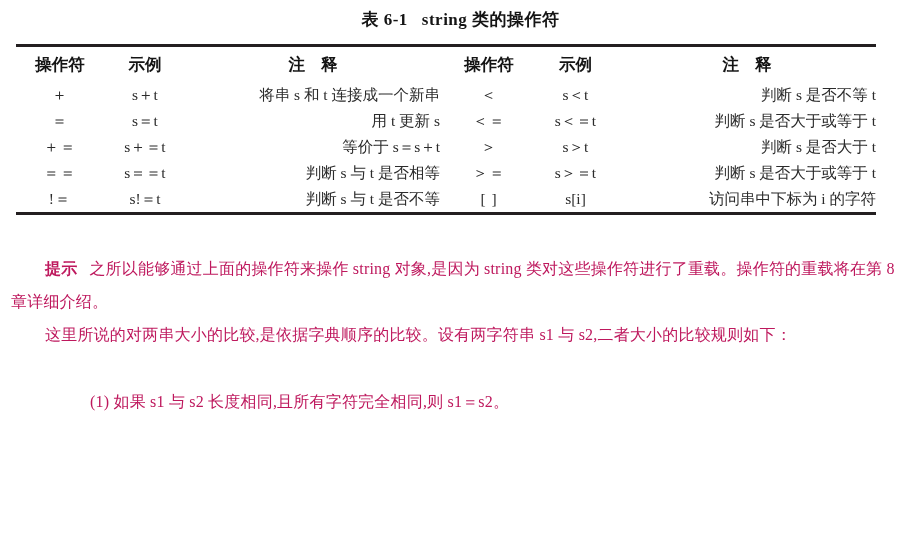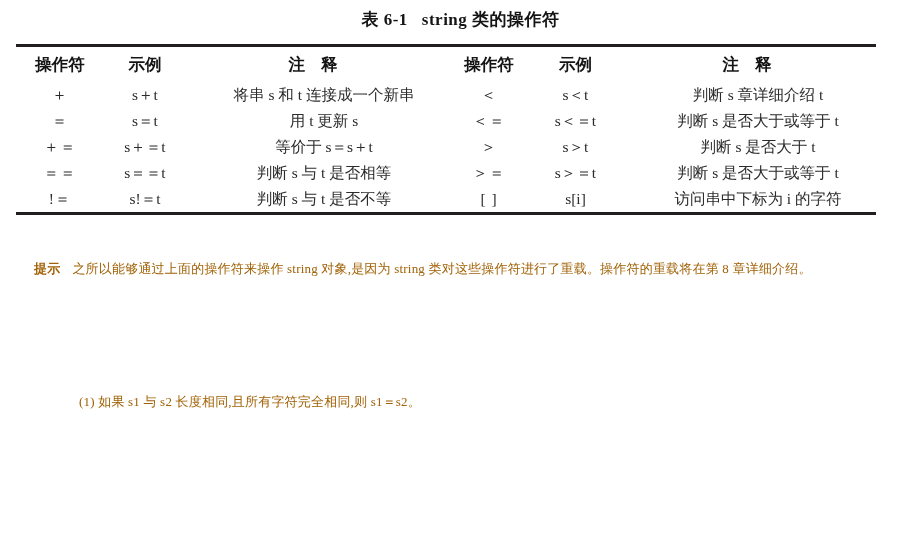--- a/index.html
+++ b/index.html
@@ -70,34 +70,35 @@
   }
   .hdr-row th .sp { display: inline-block; width: 16px; }
 
   .body-row td {
     height: 26px;
     font-size: 15.5px;
     color: #2b2b2b;
   }
   .c-op   { text-align: center; font-family: "Liberation Serif", serif; letter-spacing: 1px;}
   .c-ex   { text-align: center; font-family: "Liberation Serif", serif; }
-  .c-note { text-align: center; padding-left: 22px !important; }
+  .c-note { text-align: right; padding-left: 22px !important; }
 
   
   .v-r  { border-right: 1.2px solid #555; }
   
   .mid-gap { width: 5px; border-left: 1.4px solid #4a4a4a; border-right: 1.4px solid #4a4a4a; background:#fff; }
 
   
   .para {
     position: absolute;
-    font-size: 13px;
+    font-size: 16px;
     line-height: 33px;
-    color: #a16207;
+    color: #be185d;
     letter-spacing: 0.2px;
+    margin-left: 11px;
   }
   .para .ind { display: inline-block; width: 34px; }
   .para b { font-weight: bold; }
   .para .gap { display: inline-block; width: 12px; }
 
   .p-tip   { left: 0px;  top: 252px; width: 900px; }
   .p-intro { left: 0px;  top: 318px; width: 900px; }
   .p-r1    { left: 0px;  top: 385px; width: 900px; padding-left: 45px; }
   .p-r2    { left: 0px;  top: 418px; width: 900px; }
   .p-r3    { left: 0px;  top: 485px; width: 900px; }
@@ -145,21 +146,21 @@
         </tr>
       </thead>
       <tbody>
         <tr class="body-row">
           <td class="c-op v-r">＋</td>
           <td class="c-ex v-r">s＋t</td>
           <td class="c-note">将串 s 和 t 连接成一个新串</td>
           <td class="mid-gap"></td>
           <td class="c-op v-r">＜</td>
           <td class="c-ex v-r">s＜t</td>
-          <td class="c-note">判断 s 章详细介绍 t</td>
+          <td class="c-note">判断 s 是否不等 t</td>
         </tr>
         <tr class="body-row">
           <td class="c-op v-r">＝</td>
           <td class="c-ex v-r">s＝t</td>
           <td class="c-note">用 t 更新 s</td>
           <td class="mid-gap"></td>
           <td class="c-op v-r">＜＝</td>
           <td class="c-ex v-r">s＜＝t</td>
           <td class="c-note">判断 s 是否大于或等于 t</td>
         </tr>
@@ -191,20 +192,23 @@
           <td class="c-note">访问串中下标为 i 的字符</td>
         </tr>
       </tbody>
     </table>
   </div>
 
   <div class="para p-tip">
     <span class="ind"></span><b>提示</b><span class="gap"></span><span>之所以能够通过上面的操作符来操作 string 对象,是因为 string 类对这些操作符进行了重载。操作符的重载将在第 8 章详细介绍。</span>
   </div>
 
+  <div class="para p-intro">
+    <span class="ind"></span><span>这里所说的对两串大小的比较,是依据字典顺序的比较。设有两字符串 s1 与 s2,二者大小的比较规则如下：</span>
+  </div>
 
   <div class="para p-r1">
     <span class="ind"></span><span>(1) 如果 s1 与 s2 长度相同,且所有字符完全相同,则 s1＝s2。</span>
   </div>
 
 
 
   <div class="clip-bottom">
     <div class="inner">如果两字符串完全相同</div>
   </div>

